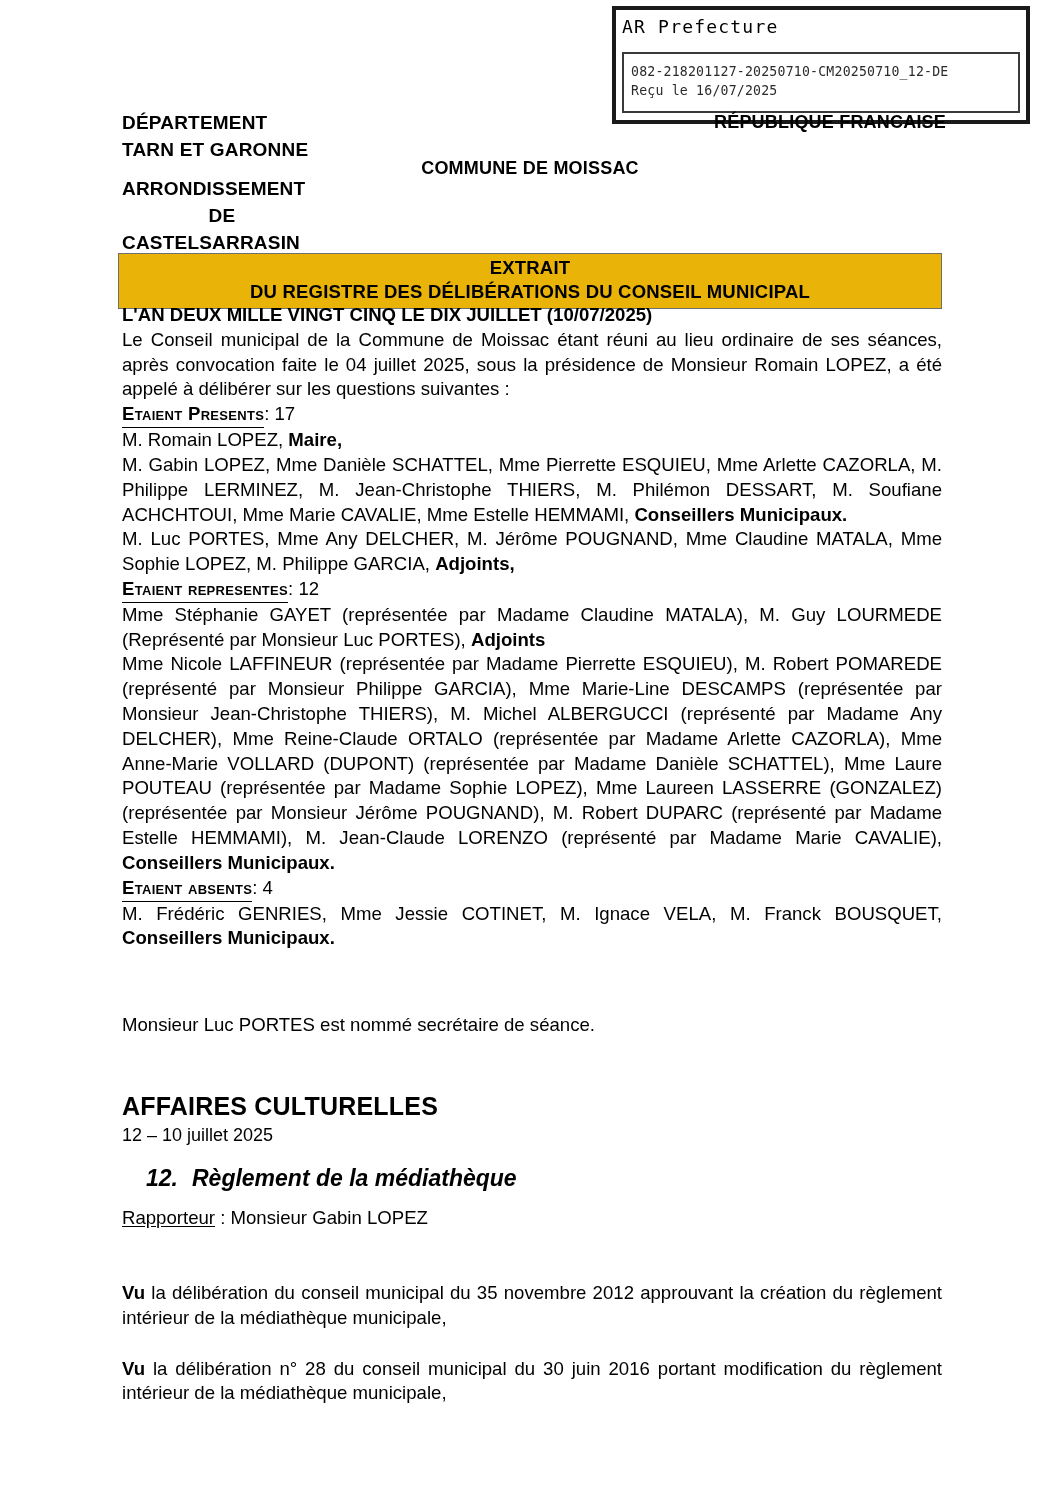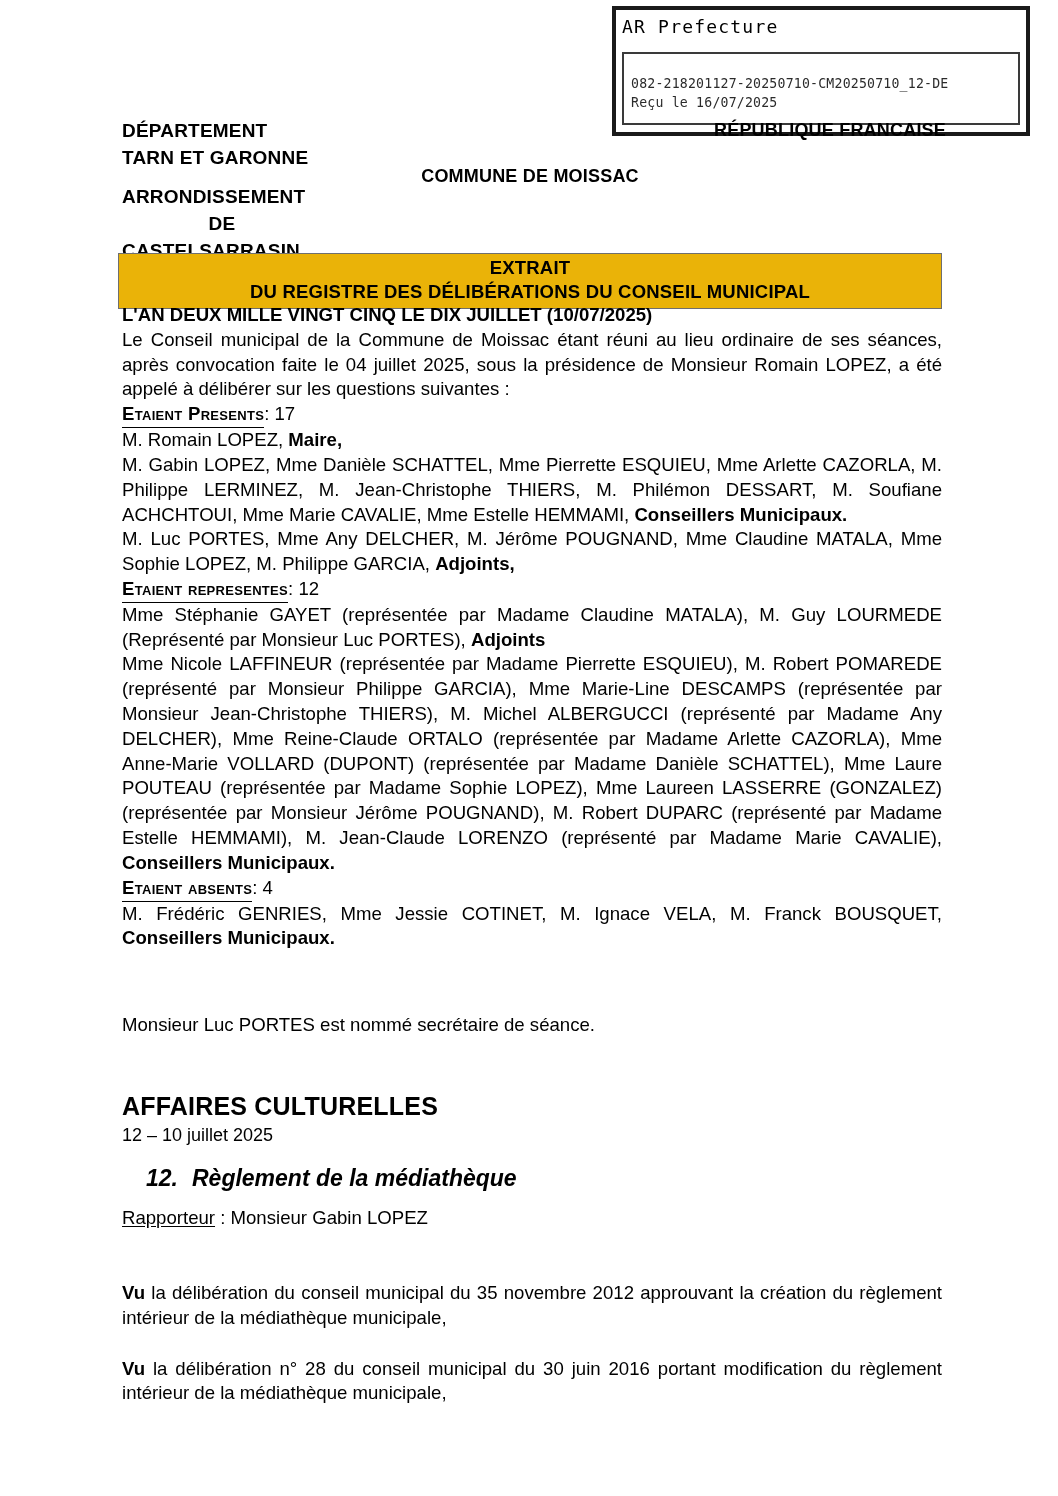--- a/index.html
+++ b/index.html
@@ -31,34 +31,34 @@
   .ar-stamp-title {
     font-family: "DejaVu Sans Mono", "Liberation Mono", monospace;
     font-weight: normal;
     font-size: 18px;
     letter-spacing: 1.2px;
     line-height: 1.35;
     padding-bottom: 13px;
   }
   .ar-stamp-body {
     border: 2px solid #3a3a3a;
-    padding: 20px 7px 10px 7px;
+    padding: 8px 7px 10px 7px;
     font-family: "DejaVu Sans Mono", "Liberation Mono", monospace;
     font-size: 13.2px;
     line-height: 1.45;
     letter-spacing: 0.2px;
     color: #2b2b2b;
     white-space: pre;
   }
 
   
   .hdr {
     position: absolute;
     left: 0;
-    top: 118px;
+    top: 110px;
     width: 1058px;
     height: 140px;
   }
   .hdr-left {
     position: absolute;
     left: 122px;
     top: 0;
     width: 330px;
     font-size: 19px;
     font-weight: bold;

